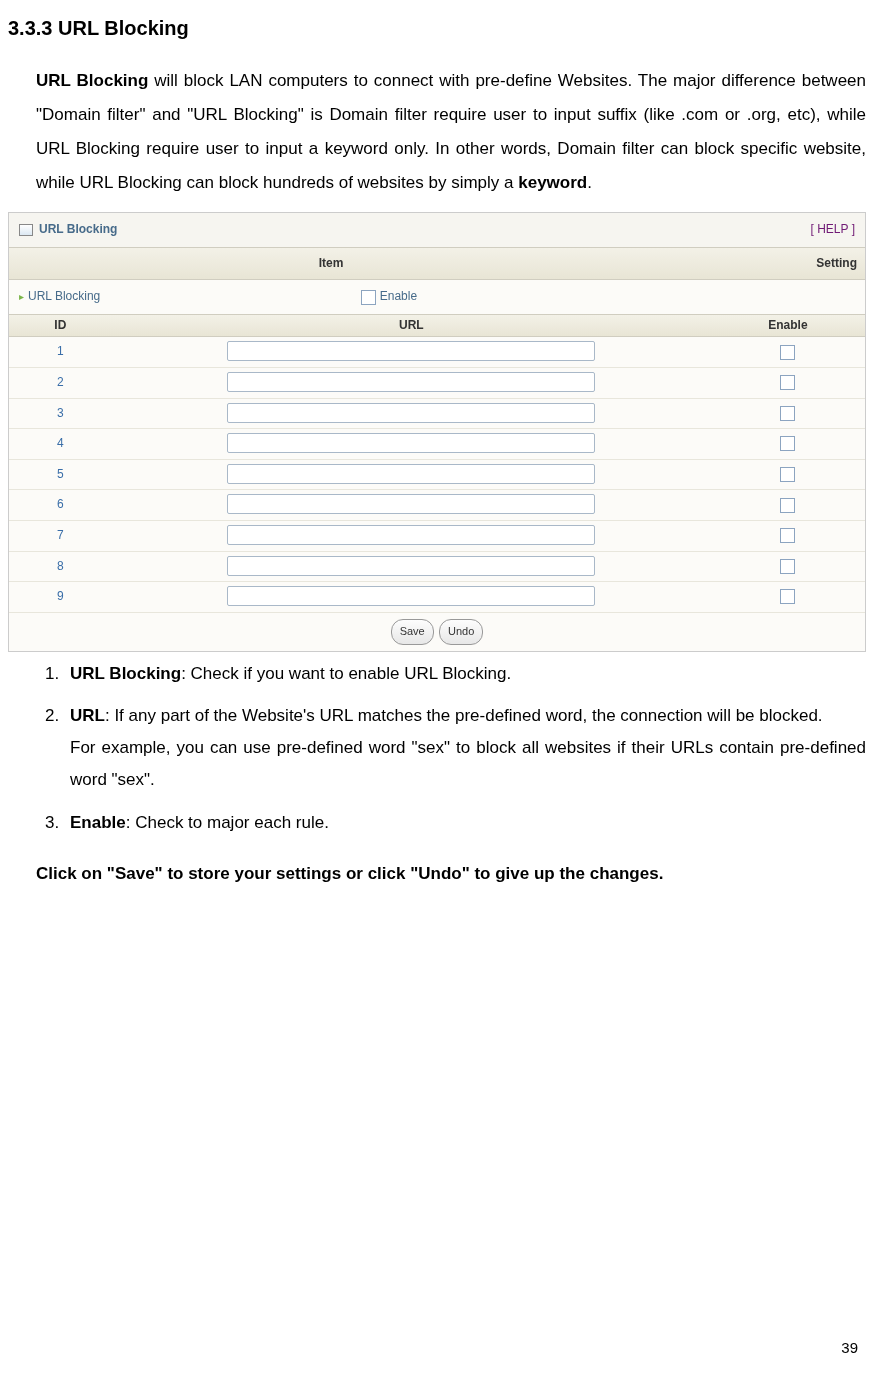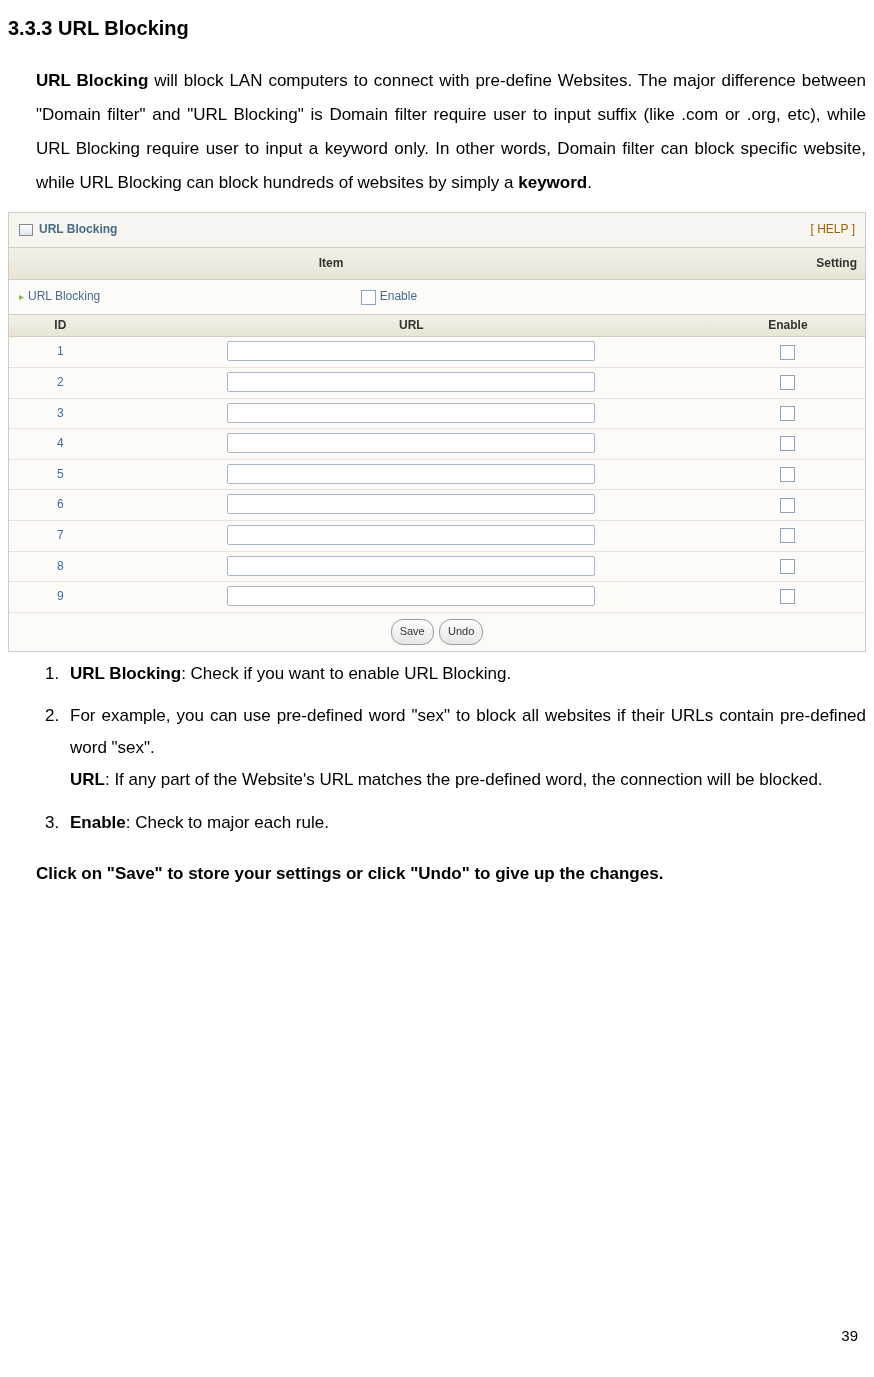--- a/index.html
+++ b/index.html
@@ -46,21 +46,21 @@
     color: #476b8a;
     font-weight: bold;
   }
   .panel-title-left .win-icon {
     width: 12px;
     height: 10px;
     border: 1px solid #888;
     background: linear-gradient(#fff, #dce8f2);
     display: inline-block;
   }
-  .help-link { color: #a16207; }
+  .help-link { color: #701a75; }
   .item-setting-table { width: 100%; border-collapse: collapse; }
   .item-setting-table th {
     background: linear-gradient(#f3f1e7, #e8e5d5);
     font-weight: bold;
     color: #333;
     padding: 5px 8px;
     border-bottom: 1px solid #d0cdc0;
     text-align: right;
     font-size: 12px;
   }
@@ -139,21 +139,21 @@
   .numbered-list li { margin-bottom: 10px; padding-left: 6px; }
   .numbered-list li .li-body { text-align: justify; }
   .numbered-list strong { font-weight: bold; }
   .closing-line {
     margin: 20px 0 0 28px;
     font-size: 17px;
     font-weight: bold;
   }
   .page-num {
     position: fixed;
-    bottom: 28px;
+    bottom: 16px;
     right: 16px;
     font-size: 15px;
   }
 </style>
 </head>
 <body>
 
 <div class="section-heading">3.3.3 URL Blocking</div>
 
 <p class="intro-para">
@@ -248,24 +248,24 @@
   </div>
 </div>
 
 <ol class="numbered-list">
   <li>
     <div class="li-body">
       <strong>URL Blocking</strong><span>: Check if you want to enable URL Blocking.</span>
     </div>
   </li>
   <li>
-    <div class="li-body">For example, you can use pre-defined word "sex" to block all websites if their URLs contain pre-defined word "sex".</div>
     <div class="li-body">
       <strong>URL</strong><span>: If any part of the Website's URL matches the pre-defined word, the connection will be blocked.</span>
     </div>
+    <div class="li-body">For example, you can use pre-defined word "sex" to block all websites if their URLs contain pre-defined word "sex".</div>
   </li>
   <li>
     <div class="li-body">
       <strong>Enable</strong><span>: Check to major each rule.</span>
     </div>
   </li>
 </ol>
 
 <p class="closing-line">Click on "Save" to store your settings or click "Undo" to give up the changes.</p>
 

